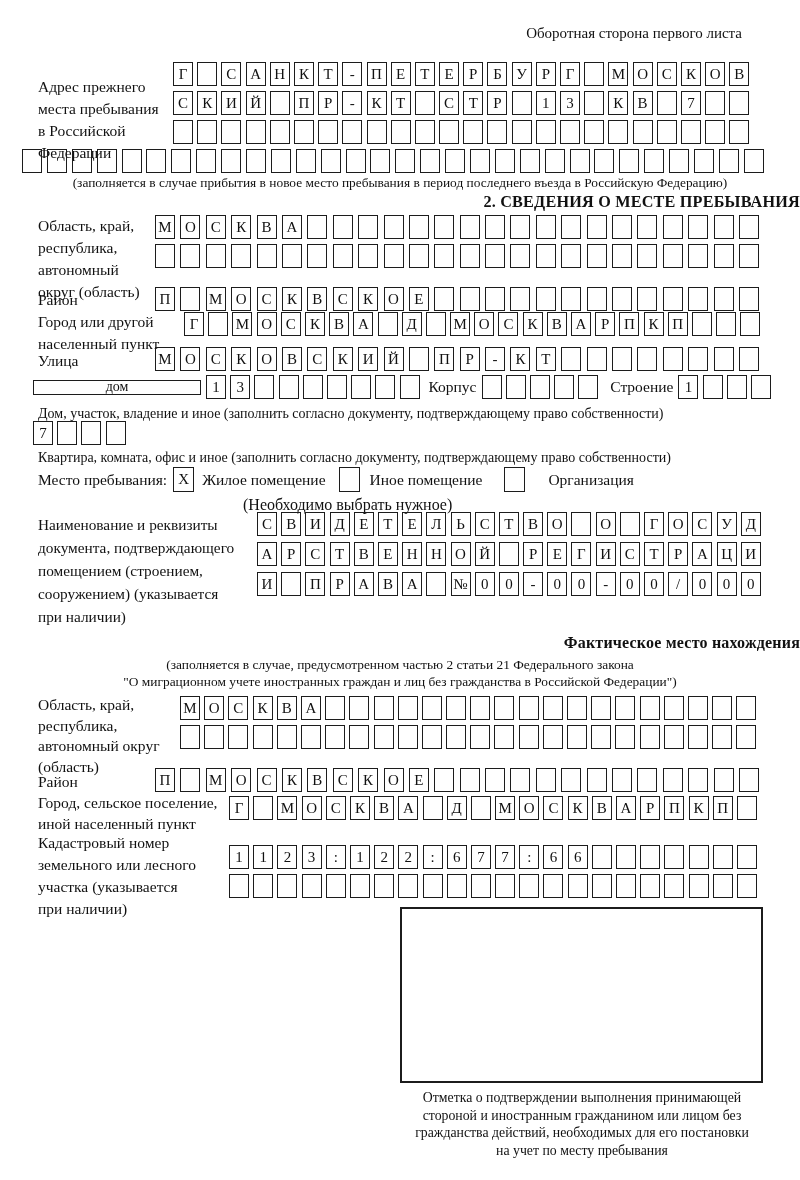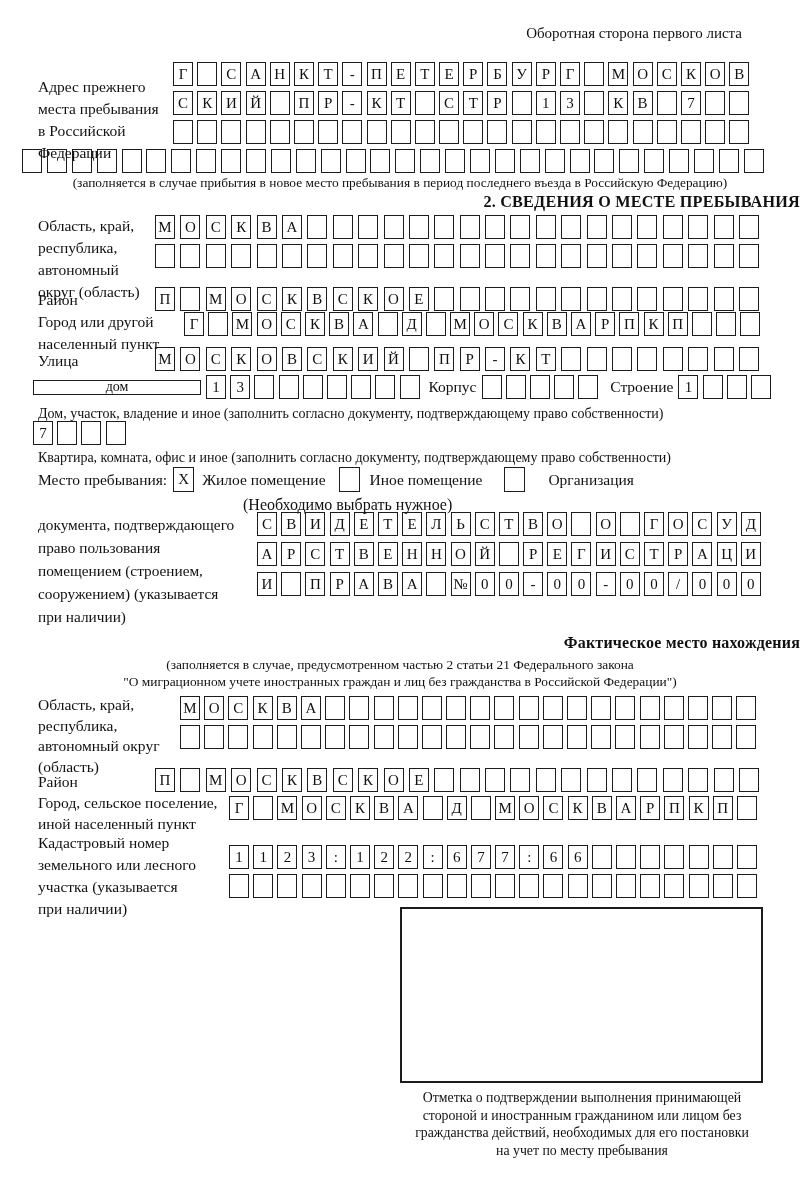--- a/index.html
+++ b/index.html
@@ -345,22 +345,22 @@
     <div class="chk">X</div>
     <div class="inline-label" style="margin-left:8px;">Жилое помещение</div>
     <div class="chk" style="margin-left:13px;"></div>
     <div class="inline-label" style="margin-left:10px;">Иное помещение</div>
     <div class="chk" style="margin-left:22px;"></div>
     <div class="inline-label" style="margin-left:23px;">Организация</div>
   </div>
   <div class="abs caption" style="left:243px;top:496px;font-size:16px;">(Необходимо выбрать нужное)</div>
 
   <div class="abs" style="left:38px;top:513px;">
+    <div class="lbl" style="line-height:23px;font-size:15.3px;">Наименование и реквизиты</div>
     <div class="lbl" style="line-height:23px;font-size:15.3px;">документа, подтверждающего</div>
-    <div class="lbl" style="line-height:23px;font-size:15.3px;">право пользования</div>
     <div class="lbl" style="line-height:23px;font-size:15.3px;">помещением (строением,</div>
     <div class="lbl" style="line-height:23px;font-size:15.3px;">сооружением) (указывается</div>
     <div class="lbl" style="line-height:23px;font-size:15.3px;">при наличии)</div>
   </div>
   <div class="abs cellrow" style="left:257px;top:512px;">
       <span class="cell">С</span>
       <span class="cell">В</span>
       <span class="cell">И</span>
       <span class="cell">Д</span>
       <span class="cell">Е</span>

